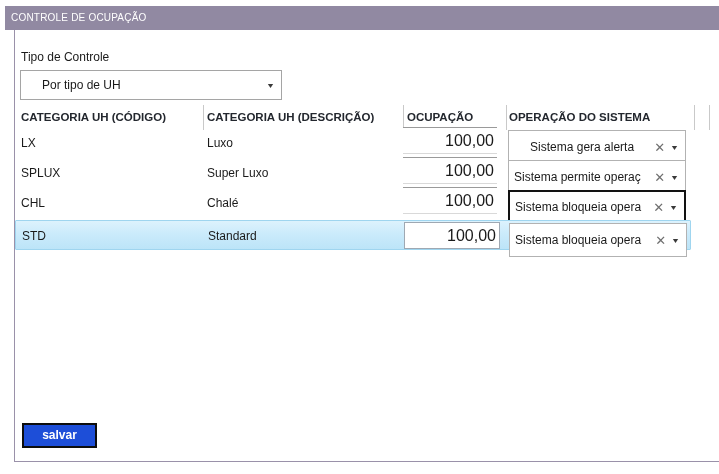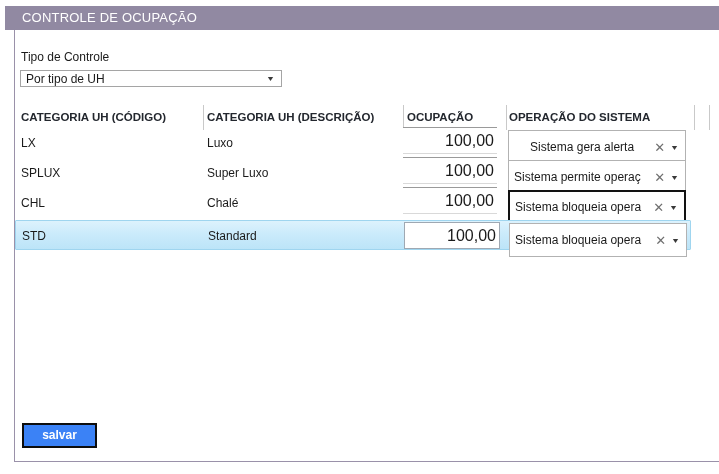--- a/index.html
+++ b/index.html
@@ -2,37 +2,37 @@
 <html><head>
 <meta charset="utf-8">
 <style>
   * { margin:0; padding:0; box-sizing:border-box; }
   html,body { width:719px; height:474px; background:#ffffff;
               font-family:"Liberation Sans", sans-serif; }
   .screen { position:relative; width:719px; height:474px; background:#fff; overflow:hidden; }
 
   
   .titlebar { position:absolute; left:5px; top:6px; width:714px; height:24px;
-              background:#9189A2; color:#ffffff; font-size:13px; line-height:24px;
-              padding-left:17px; letter-spacing:.2px; }
+              background:#9189A2; color:#ffffff; font-size:10px; line-height:24px;
+              padding-left:6px; letter-spacing:.2px; }
 
   
   .panel-border { position:absolute; left:14px; top:30px; width:705px; height:432px;
                   border-left:1px solid #9a91a9; border-bottom:1px solid #9a91a9; }
 
   .field-label { position:absolute; left:21px; top:50px; font-size:12px; color:#1a1a1a; }
 
   .combo { display:flex; align-items:center; background:#fff; border:1px solid #a5a5a5;
            font-size:12px; color:#1a1a1a; }
   .combo-text { flex:1; padding-left:5px; white-space:nowrap; overflow:hidden; }
   .combo-text.centered { text-align:center; }
   .combo-clear { color:#6f6f6f; font-size:13px; line-height:1; padding:0 7px 0 4px; cursor:default; }
   .combo-arrow { color:#3a3a3a; font-size:7px; line-height:1; padding-right:6px; transform:scaleX(1.3); }
 
-  .main-combo { position:absolute; left:20px; top:70px; width:262px; height:17px; }
+  .main-combo { position:absolute; left:20px; top:70px; width:262px; height:30px;padding-left:16px; }
 
   
   .grid-header { position:absolute; left:0; top:104px; width:719px; height:26px;text-decoration:underline; }
   .col-h { position:absolute; top:0; height:26px; line-height:26px; font-size:11.5px;
            font-weight:bold; color:#23272e; white-space:nowrap; }
   .col-h.c1 { left:21px; }  .col-h.c2 { left:207px; } .col-h.c3 { left:407px; } .col-h.c4 { left:509px; }
   .col-sep { position:absolute; top:1px; width:1px; height:25px; background:#c9c9c9; }
   .sep1 { left:203px; } .sep2 { left:403px; } .sep3 { left:506px; } .sep4 { left:694px; } .sep5 { left:709px; }
 
   
@@ -50,21 +50,21 @@
          border:none; border-top:1px solid #9a9a9a; border-bottom:1px solid #d9d9d9;
          background:#fff; text-align:right; padding-right:3px; font-size:16px; color:#1a1a1a;
          font-family:"Liberation Sans", sans-serif; outline:none; }
   .row.selected .occ { top:1px; width:96px; height:27px; border:1px solid #9fa8b2; }
 
   .row-combo { position:absolute; left:493px; top:2px; width:178px; height:34px; border-color:#b2b2b2; }
   .row-combo.focused { border:2px solid #121212; }
 
   
   .save-btn { position:absolute; left:22px; top:423px; width:75px; height:25px;
-              background:#3b82f6; border:2px solid #0d0d0d; color:#ffffff;
+              background:#1d4ed8; border:2px solid #0d0d0d; color:#ffffff;
               font-weight:bold; font-size:12px; text-align:center; line-height:21px;
               font-family:"Liberation Sans", sans-serif; cursor:pointer; }
 </style>
 </head>
 <body>
 
 <div class="screen">
 
   <div class="titlebar">CONTROLE DE OCUPAÇÃO</div>
 

